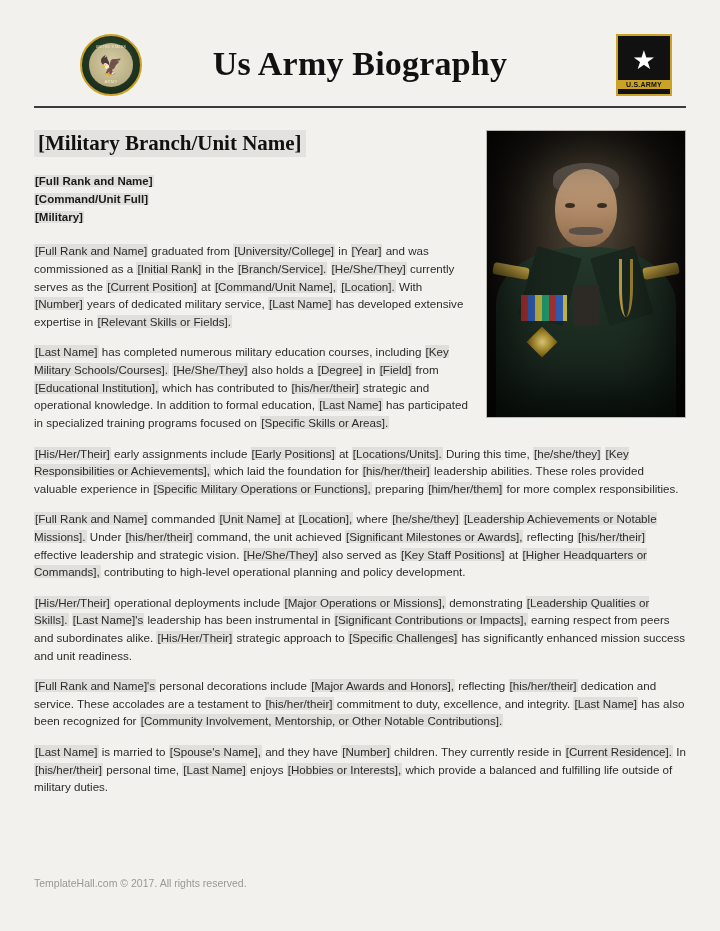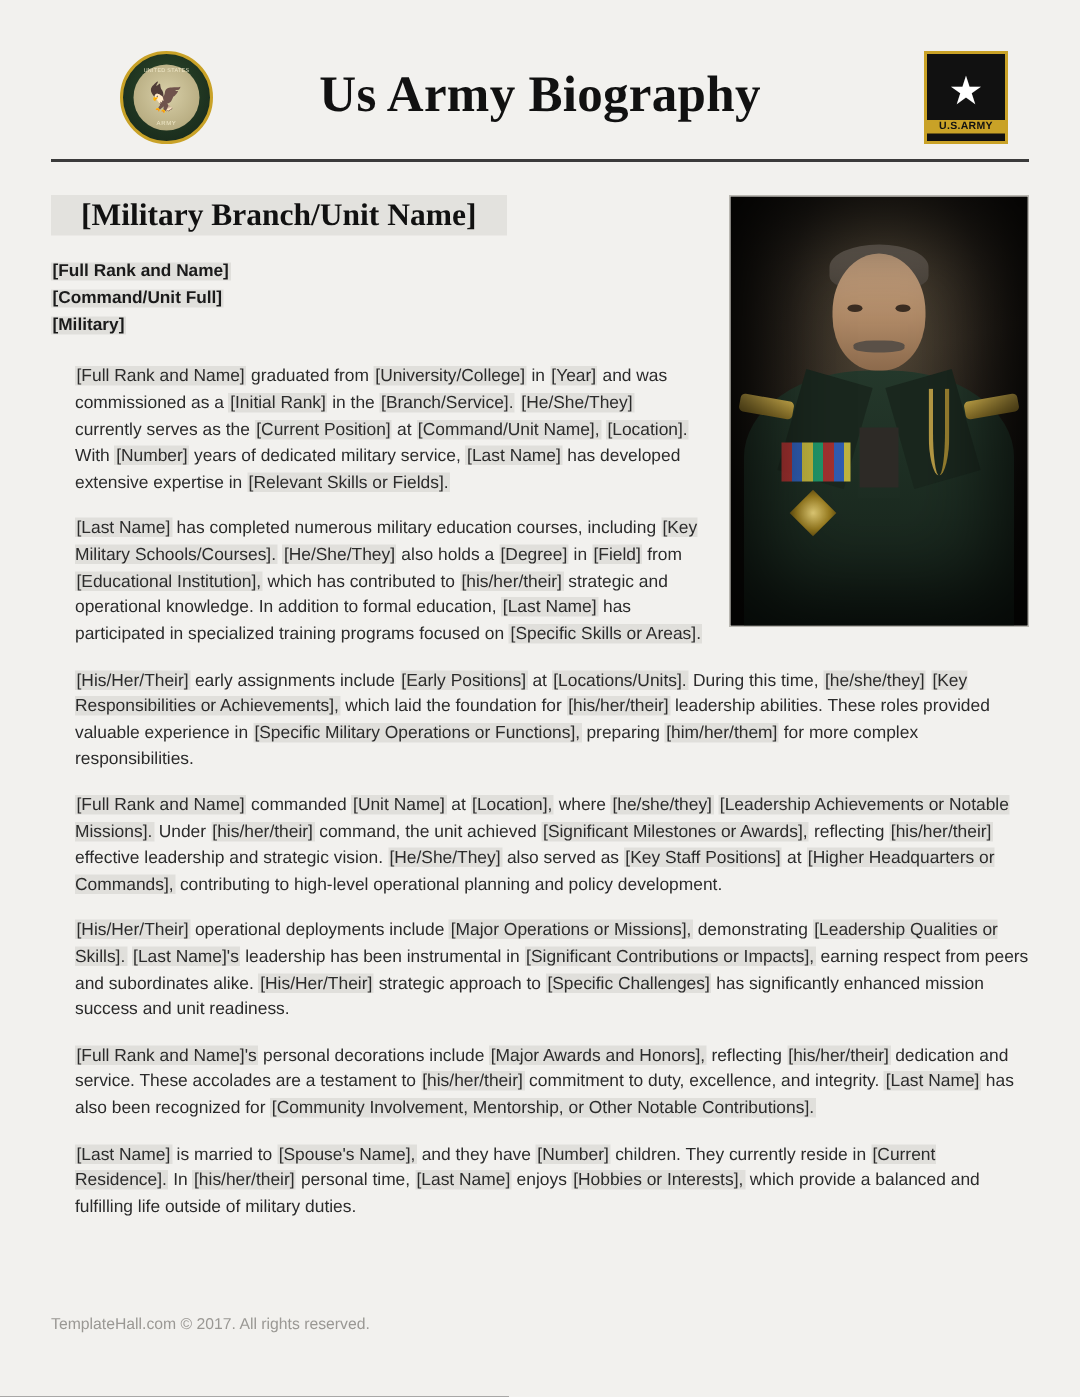--- a/index.html
+++ b/index.html
@@ -110,21 +110,21 @@
     text-align: center;
   }
   
   .branch-title {
     font-family: "Liberation Serif", serif;
     font-size: 21px;
     font-weight: bold;
     color: #111;
     background: #e3e2de;
     display: inline-block;
-    padding: 1px 20px;
+    padding: 1px 4px;
     margin: 0 0 16px 0;
   }
   .ident-block {
     margin-bottom: 16px;
   }
   .ident-line {
     font-size: 11.5px;
     font-weight: bold;
     color: #1a1a1a;
     line-height: 1.55;
@@ -242,21 +242,21 @@
     opacity: .9;
   }
   .portrait .vignette {
     position: absolute; inset: 0;
     box-shadow: inset 0 0 54px 20px rgba(0,0,0,.75);
   }
   p.para {
     font-size: 11.6px;
     line-height: 1.52;
     color: #2b2b2b;
-    margin: 0 0 13px 16px;
+    margin: 0 0 13px 0;
     text-align: left;
   }
   .footer {
     position: absolute;
     left: 34px;
     bottom: 42px;
     font-size: 10.5px;
     color: #9a9894;
   }
   .clear { clear: both; }

